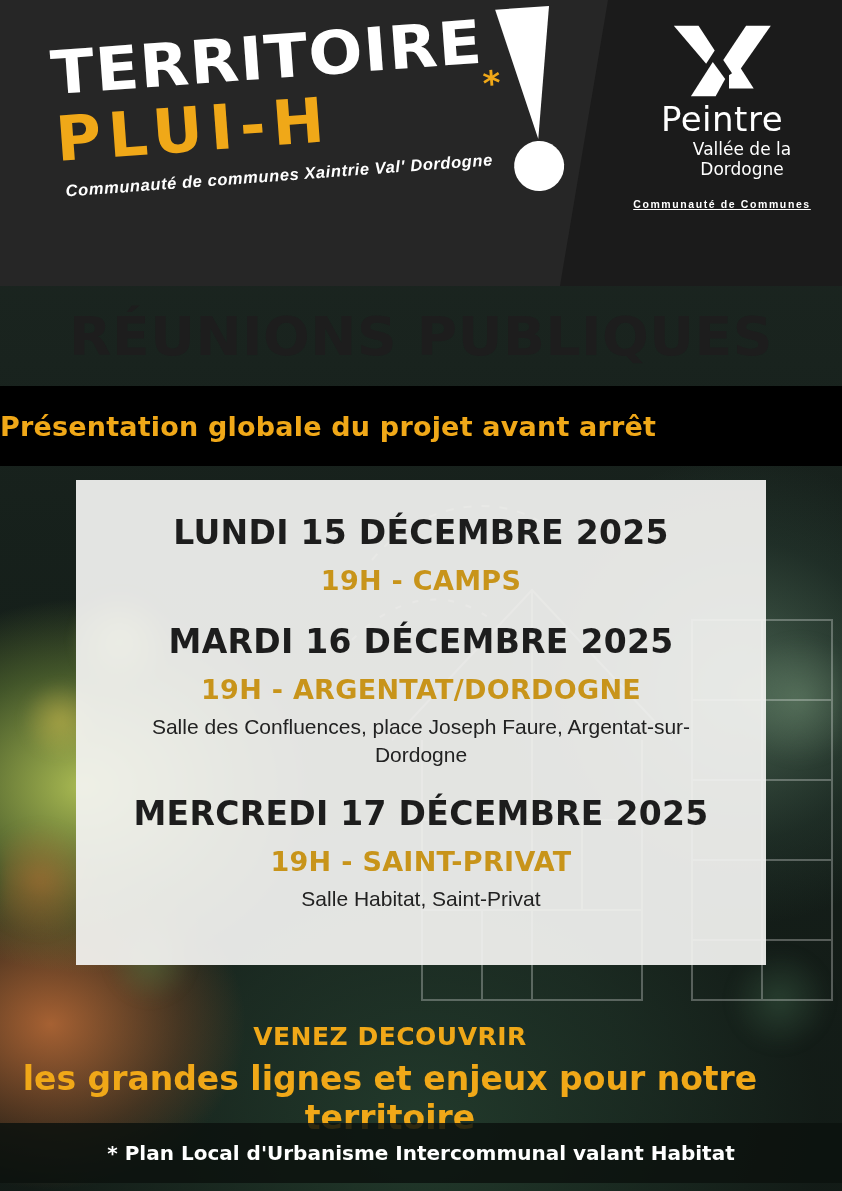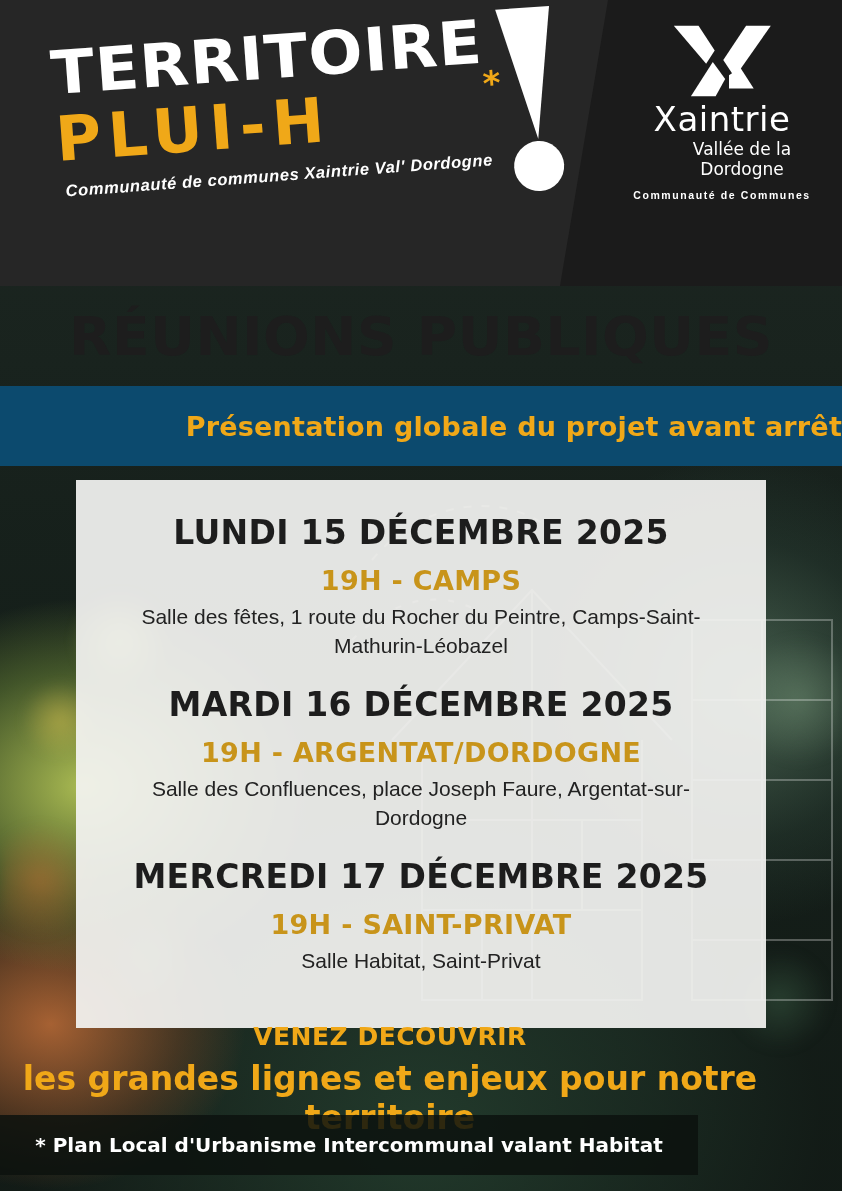--- a/index.html
+++ b/index.html
@@ -169,21 +169,22 @@
   .logo-sub {
     font-family: "DejaVu Sans", sans-serif;
     font-size: 17px;
     margin-top: 1px;
     margin-left: 40px;
   }
   .logo-sub2 {
     font-size: 10.5px;
     font-weight: bold;
     letter-spacing: 1.6px;
-    margin-top: 10px;
+    margin-top: 19px;
+    text-decoration: underline;
   }
 
   
   .main-title-wrap {
     position: absolute;
     top: 286px;
     left: 0;
     width: 842px;
     height: 100px;
     display: flex;
@@ -199,24 +200,24 @@
     transform: scaleX(1.02);
     white-space: nowrap;
   }
 
   .subtitle-band {
     position: absolute;
     top: 386px;
     left: 0;
     width: 842px;
     height: 80px;
-    background: #0c4a6e;
+    background: #000000;
     display: flex;
     align-items: center;
-    justify-content: flex-end;
+    justify-content: flex-start;
   }
   .subtitle {
     font-family: "DejaVu Sans", sans-serif;
     font-weight: bold;
     font-size: 27px;
     color: #f0a818;
     letter-spacing: 0.2px;
     white-space: nowrap;
   }
 
@@ -277,22 +278,22 @@
     font-family: "DejaVu Sans", sans-serif;
     font-weight: bold;
     font-size: 33px;
     color: #f0a818;
     margin-top: 8px;
   }
 
   .footnote-band {
     position: absolute;
     left: 0;
-    bottom: 16px;
-    width: 698px;
+    bottom: 8px;
+    width: 842px;
     height: 60px;
     background: rgba(12,18,14,0.85);
     display: flex;
     align-items: center;
     justify-content: center;
     margin-top: 14px;
   }
   .footnote {
     font-family: "DejaVu Sans", sans-serif;
     font-weight: bold;
@@ -342,40 +343,39 @@
 
     <div class="logo">
       <div class="logo-mark">
         <svg viewBox="0 0 110 82" fill="#ffffff">
           <path d="M4 4 L30 4 L47 30 L38 44 Z"></path>
           <path d="M106 4 L80 4 L56 40 L68 58 Z"></path>
           <path d="M22 78 L48 78 L58 60 L45 42 Z"></path>
           <path d="M62 70 L88 70 L74 48 L62 56 Z"></path>
         </svg>
       </div>
-      <div class="logo-name">Xaintrie</div>
+      <div class="logo-name">Peintre</div>
       <div class="logo-sub">Vallée de la Dordogne</div>
       <div class="logo-sub2">Communauté de Communes</div>
     </div>
   </div>
 
   <div class="main-title-wrap">
     <div class="main-title">RÉUNIONS PUBLIQUES</div>
   </div>
 
   <div class="subtitle-band">
     <div class="subtitle">Présentation globale du projet avant arrêt</div>
   </div>
 
   <div class="card">
 
     <div class="meeting">
       <div class="m-date">LUNDI 15 DÉCEMBRE 2025</div>
       <div class="m-time">19H - CAMPS</div>
-      <div class="m-place">Salle des fêtes, 1 route du Rocher du Peintre, Camps-Saint-Mathurin-Léobazel</div>
     </div>
 
     <div class="meeting">
       <div class="m-date">MARDI 16 DÉCEMBRE 2025</div>
       <div class="m-time">19H - ARGENTAT/DORDOGNE</div>
       <div class="m-place">Salle des Confluences, place Joseph Faure, Argentat-sur-Dordogne</div>
     </div>
 
     <div class="meeting">
       <div class="m-date">MERCREDI 17 DÉCEMBRE 2025</div>

